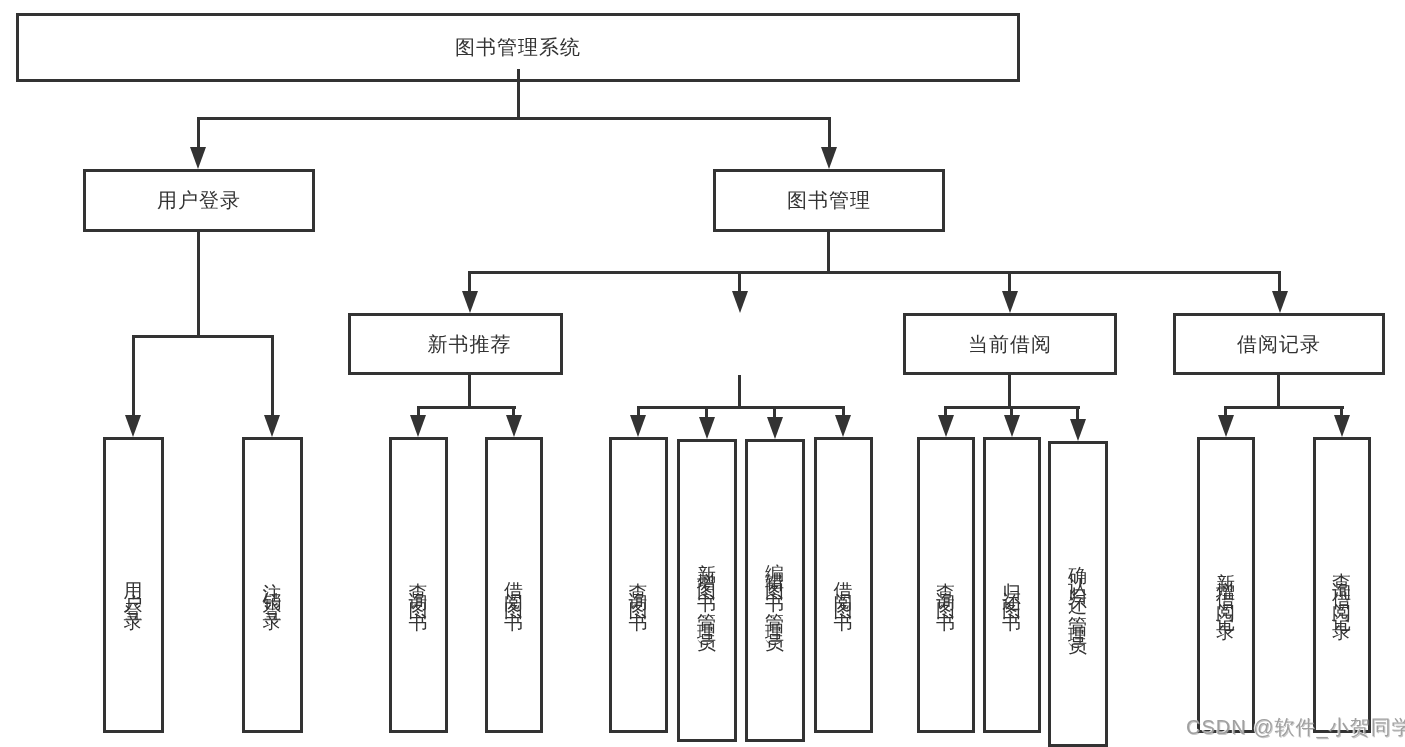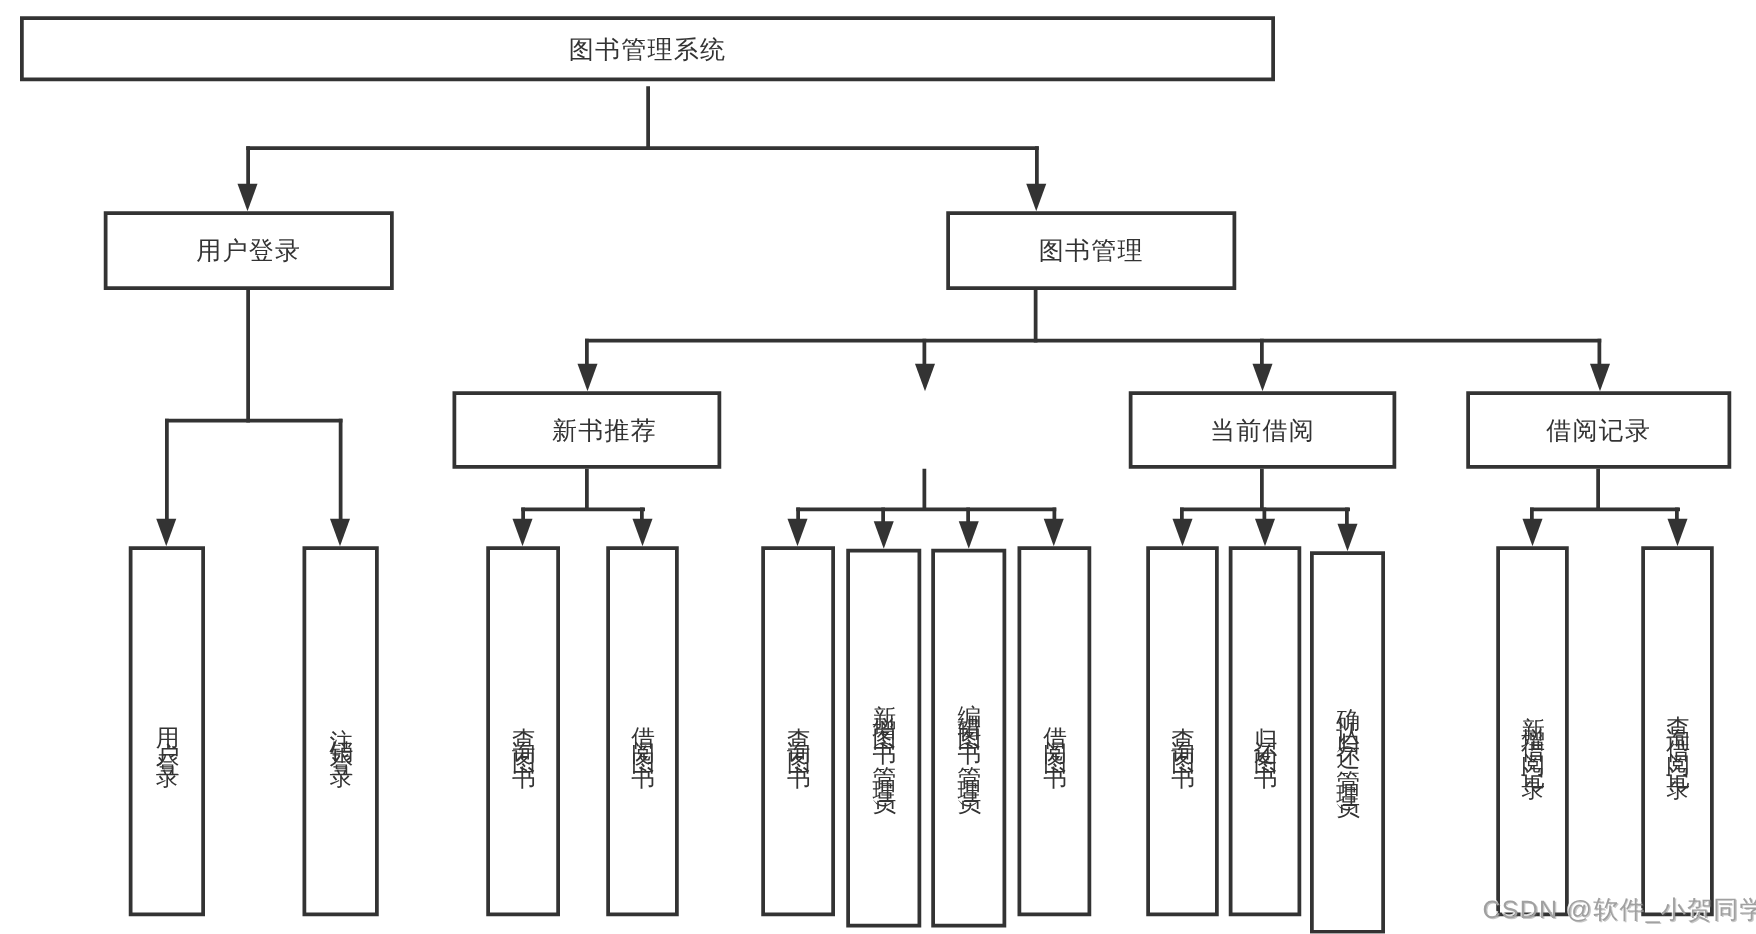--- a/index.html
+++ b/index.html
@@ -28,51 +28,51 @@
     font-size:20px;color:#a0a0a0;letter-spacing:1px;
     text-shadow:-1px -1px 0 rgba(255,255,255,0.85), 1px 1px 0 rgba(100,100,100,0.35);
     white-space:nowrap;
   }
 </style>
 </head>
 <body>
 
 <div id="stage">
 
-  <div class="nbox hb" style="left:16px;top:13px;width:1004px;height:52px;">图书管理系统</div>
+  <div class="nbox hb" style="left:16px;top:13px;width:1004px;height:69px;">图书管理系统</div>
 
   <div class="ln" style="left:517px;top:69px;width:3px;height:50px;"></div>
   <div class="ln" style="left:197px;top:117px;width:634px;height:3px;"></div>
   <div class="ln" style="left:197px;top:117px;width:3px;height:34px;"></div>
   <div class="ln" style="left:828px;top:117px;width:3px;height:34px;"></div>
   <div class="arw" style="left:190px;top:147px;"></div>
   <div class="arw" style="left:821px;top:147px;"></div>
 
   <div class="nbox hb" style="left:83px;top:169px;width:232px;height:63px;">用户登录</div>
-  <div class="nbox hb" style="left:713px;top:169px;width:232px;height:63px;margin-left:44px;">图书管理</div>
+  <div class="nbox hb" style="left:713px;top:169px;width:232px;height:63px;">图书管理</div>
 
   <div class="ln" style="left:197px;top:232px;width:3px;height:106px;"></div>
   <div class="ln" style="left:132px;top:335px;width:142px;height:3px;"></div>
   <div class="ln" style="left:132px;top:335px;width:3px;height:84px;"></div>
   <div class="ln" style="left:271px;top:335px;width:3px;height:84px;"></div>
   <div class="arw" style="left:125px;top:415px;"></div>
   <div class="arw" style="left:264px;top:415px;"></div>
 
   <div class="ln" style="left:827px;top:232px;width:3px;height:42px;"></div>
   <div class="ln" style="left:468px;top:271px;width:813px;height:3px;"></div>
   <div class="ln" style="left:468px;top:271px;width:3px;height:24px;"></div>
   <div class="ln" style="left:738px;top:271px;width:3px;height:24px;"></div>
   <div class="ln" style="left:1008px;top:271px;width:3px;height:24px;"></div>
   <div class="ln" style="left:1278px;top:271px;width:3px;height:24px;"></div>
   <div class="arw" style="left:462px;top:291px;"></div>
   <div class="arw" style="left:732px;top:291px;"></div>
   <div class="arw" style="left:1002px;top:291px;"></div>
   <div class="arw" style="left:1272px;top:291px;"></div>
 
-  <div class="nbox hb" style="left:362px;top:313px;width:215px;height:62px;padding-left:28px;">新书推荐</div>
+  <div class="nbox hb" style="left:348px;top:313px;width:215px;height:62px;padding-left:28px;">新书推荐</div>
   <div class="nbox hb" style="left:1173px;top:313px;width:212px;height:62px;">借阅记录</div>
   <div class="nbox hb" style="left:903px;top:313px;width:214px;height:62px;">当前借阅</div>
 
   <div class="ln" style="left:468px;top:375px;width:3px;height:33px;"></div>
   <div class="ln" style="left:417px;top:406px;width:99px;height:3px;"></div>
   <div class="ln" style="left:417px;top:406px;width:3px;height:12px;"></div>
   <div class="ln" style="left:512px;top:406px;width:3px;height:12px;"></div>
   <div class="arw" style="left:410px;top:415px;"></div>
   <div class="arw" style="left:506px;top:415px;"></div>
 

